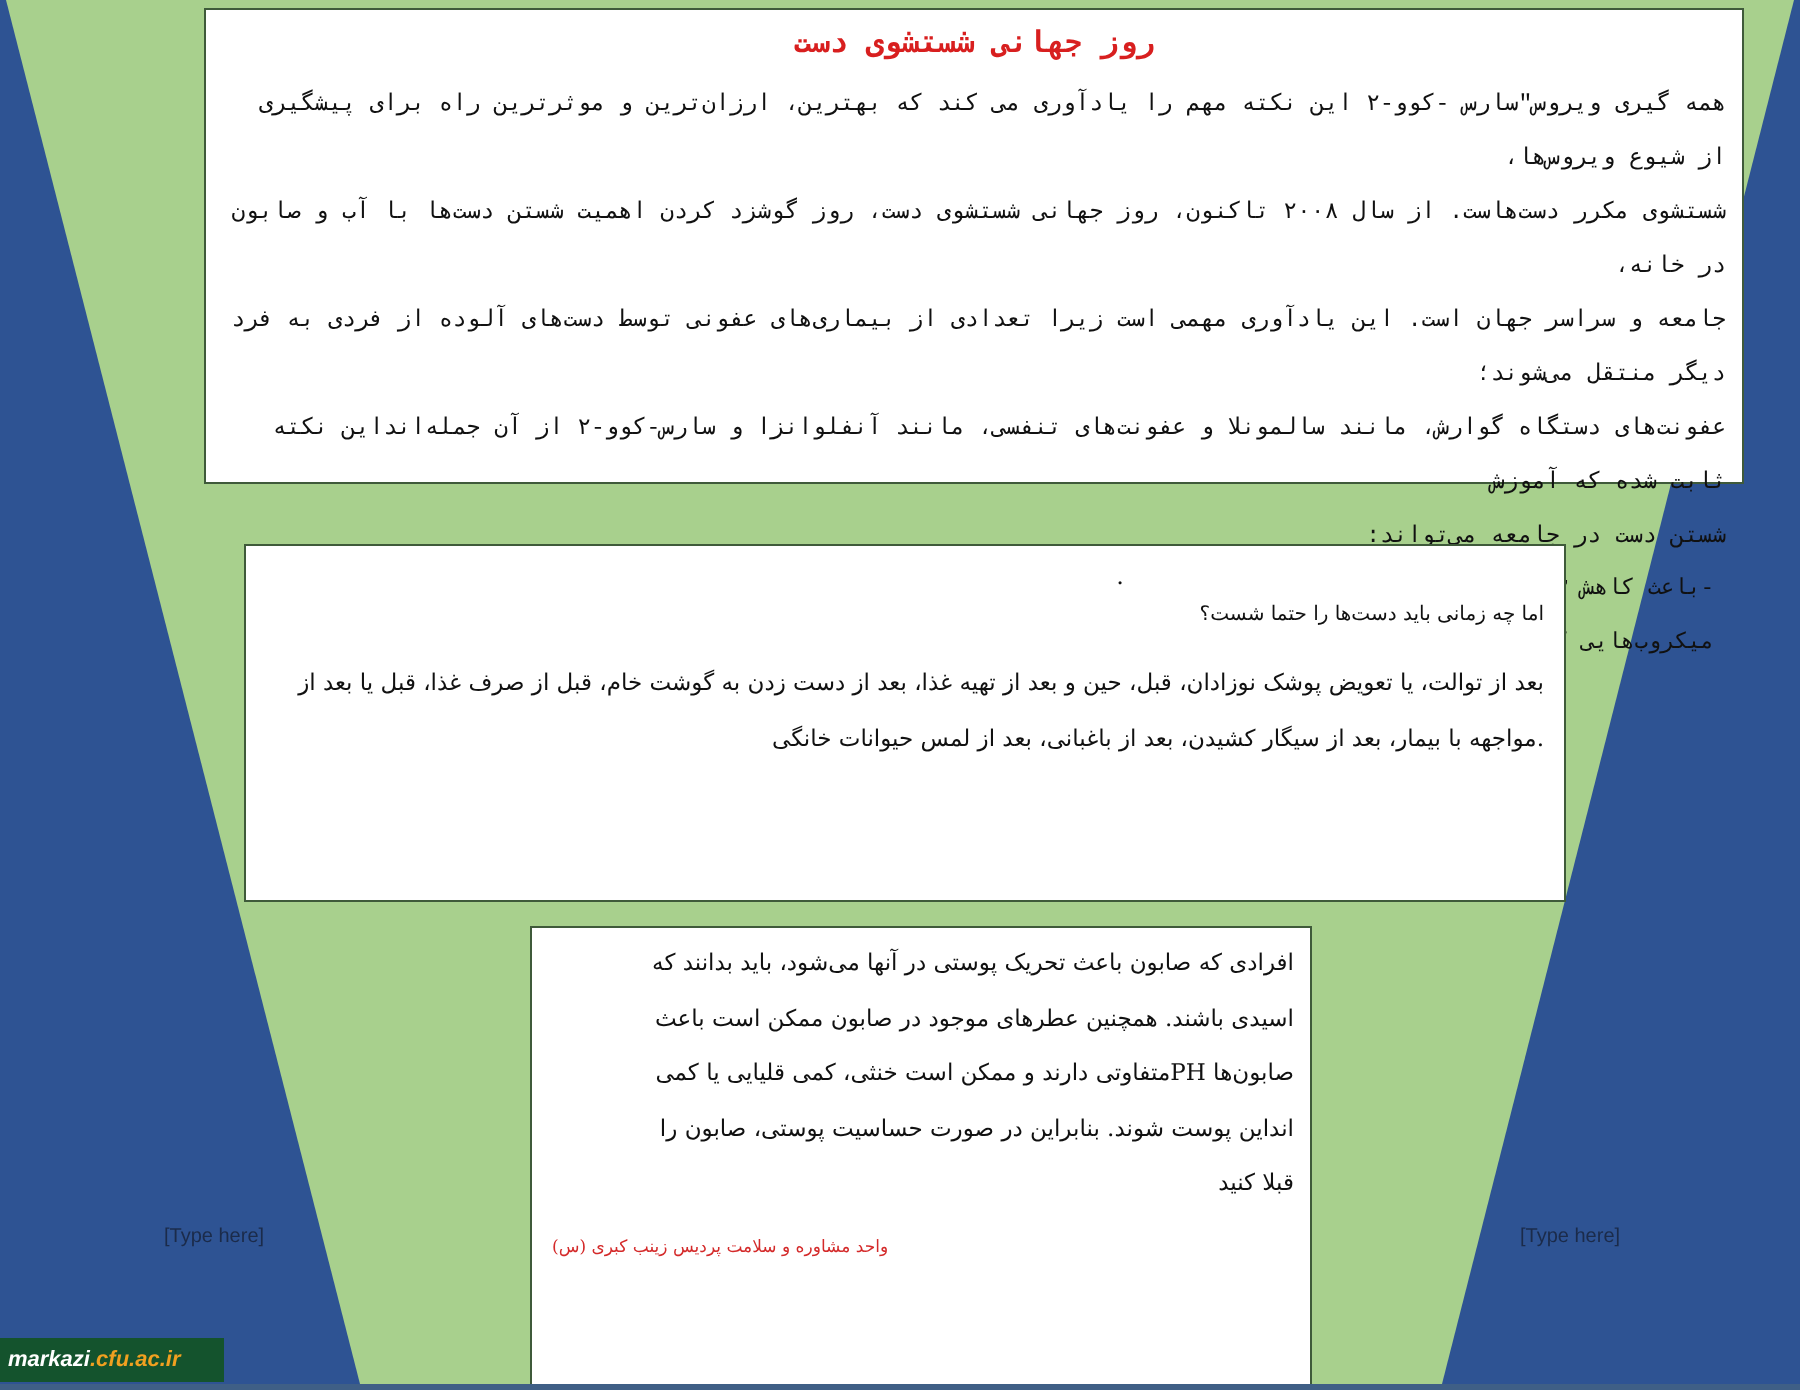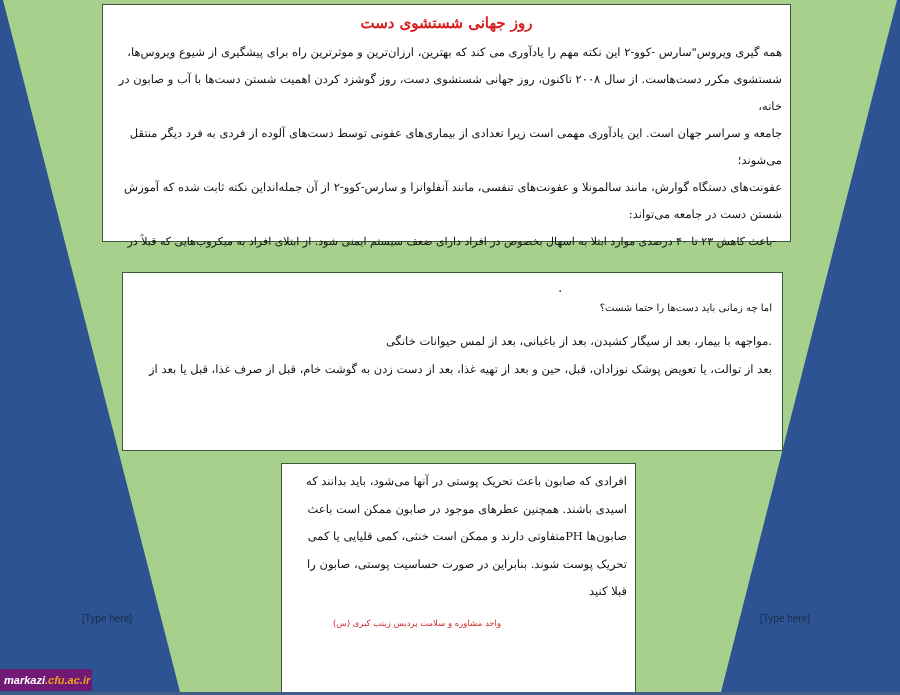--- a/index.html
+++ b/index.html
@@ -15,50 +15,50 @@
       position: absolute; left: 0; top: 692px; width: 900px; height: 3px;
       background: #3f5f86;
     }
     .box {
       position: absolute; background: #ffffff;
       border: 1px solid #3f5a3a;
       box-sizing: border-box;
       direction: rtl;
       color: #111;
     }
-    #box1 { left: 102px; top: 4px; width: 689px; height: 238px; padding: 6px 8px 16px 8px; }
+    #box1 { left: 102px; top: 4px; width: 770px; height: 238px; padding: 6px 8px 16px 8px; font-family: Liberation Mono, monospace; }
     #box2 { left: 122px; top: 272px; width: 661px; height: 179px; padding: 8px 10px 0 10px; }
-    #box3 { left: 281px; top: 463px; width: 355px; height: 229px; padding: 4px 8px 0 8px; border-bottom: none; }
+    #box3 { left: 265px; top: 463px; width: 391px; height: 229px; padding: 4px 8px 0 8px; border-bottom: none; }
 
     .title {
       text-align: center; color: #d81f1f; font-weight: bold;
       font-size: 15px; line-height: 24px; margin: 0 0 4px 0;
     }
     .para {
       font-size: 11.5px; line-height: 27px; margin: 0; text-align: justify;
     }
     #box1 .para { text-align: right; }
     .bullet { font-size: 11px; line-height: 27px; margin: 0; padding-right: 6px; }
     .dot { font-size: 12px; line-height: 14px; text-align: right; padding-right: 210px; }
     .question { font-size: 10px; line-height: 22px; margin: 2px 0 8px 0; }
     .list-text { font-size: 11.5px; line-height: 28px; margin: 0; }
     #box3 .para { font-size: 11.5px; line-height: 27.5px; text-align: right; }
     .credit {
       color: #d42a2a; font-size: 8.5px; margin-top: 12px; text-align: left;
-      direction: rtl; padding-left: 2px; margin-left: 41px;
+      direction: rtl; padding-left: 2px;
     }
     .placeholder {
       position: absolute; top: 613px; font-family: "Liberation Sans", sans-serif;
       font-size: 10px; color: #1b2b4a;
     }
     #ph-left { left: 82px; }
     #ph-right { left: 760px; }
     .watermark {
-      position: absolute; left: 0; top: 669px; width: 92px; height: 22px;
-      background: #701a75; font-family: "Liberation Sans", sans-serif;
+      position: absolute; left: 0; top: 669px; width: 112px; height: 22px;
+      background: #14532d; font-family: "Liberation Sans", sans-serif;
       font-style: italic; font-weight: bold; font-size: 11px; line-height: 22px;
       padding-left: 4px; box-sizing: border-box; white-space: nowrap;
     }
     .wm-a { color: #ffffff; }
     .wm-b { color: #f0a020; }
   </style>
 </head>
 <body>
 
 <svg class="bg-shape" viewBox="0 0 900 692" width="900" height="692">
@@ -72,29 +72,29 @@
   <p class="para">شستشوی مکرر دست‌هاست. از سال ۲۰۰۸ تاکنون، روز جهانی شستشوی دست، روز گوشزد کردن اهمیت شستن دست‌ها با آب و صابون در خانه،</p>
   <p class="para">جامعه و سراسر جهان است. این یادآوری مهمی است زیرا تعدادی از بیماری‌های عفونی توسط دست‌های آلوده از فردی به فرد دیگر منتقل می‌شوند؛</p>
   <p class="para">عفونت‌های دستگاه گوارش، مانند سالمونلا و عفونت‌های تنفسی، مانند آنفلوانزا و سارس-کوو-۲ از آن جمله‌انداین نکته ثابت شده که آموزش</p>
   <p class="para">شستن دست در جامعه می‌تواند:</p>
   <p class="bullet">-باعث کاهش ۲۳ تا ۴۰ درصدی موارد ابتلا به اسهال بخصوص در افراد دارای ضعف سیستم ایمنی شود. از ابتلای افراد به میکروب‌هایی که قبلاً در</p>
 </div>
 
 <div class="box" id="box2">
   <div class="dot">.</div>
   <p class="question">اما چه زمانی باید دست‌ها را حتما شست؟</p>
+  <p class="list-text">بعد از توالت، یا تعویض پوشک نوزادان، قبل، حین و بعد از تهیه غذا، بعد از دست زدن به گوشت خام، قبل از صرف غذا، قبل یا بعد از</p>
   <p class="list-text">.مواجهه با بیمار، بعد از سیگار کشیدن، بعد از باغبانی، بعد از لمس حیوانات خانگی</p>
-  <p class="list-text">بعد از توالت، یا تعویض پوشک نوزادان، قبل، حین و بعد از تهیه غذا، بعد از دست زدن به گوشت خام، قبل از صرف غذا، قبل یا بعد از</p>
 </div>
 
 <div class="box" id="box3">
   <p class="para">افرادی که صابون باعث تحریک پوستی در آنها می‌شود، باید بدانند که</p>
   <p class="para">اسیدی باشند. همچنین عطرهای موجود در صابون ممکن است باعث</p>
   <p class="para">صابون‌ها  PHمتفاوتی دارند و ممکن است خنثی، کمی قلیایی یا کمی</p>
-  <p class="para">تحریک پوست شوند. بنابراین در صورت حساسیت پوستی، صابون را</p>
+  <p class="para">انداین پوست شوند. بنابراین در صورت حساسیت پوستی، صابون را</p>
   <p class="para">قبلا کنید</p>
   <div class="credit">واحد مشاوره و سلامت پردیس زینب کبری (س)</div>
 </div>
 
 <div class="placeholder" id="ph-left">[Type here]</div>
 <div class="placeholder" id="ph-right">[Type here]</div>
 
 <div class="watermark">
   <span class="wm-a">markazi</span><span class="wm-b">.cfu.ac.ir</span>
 </div>

